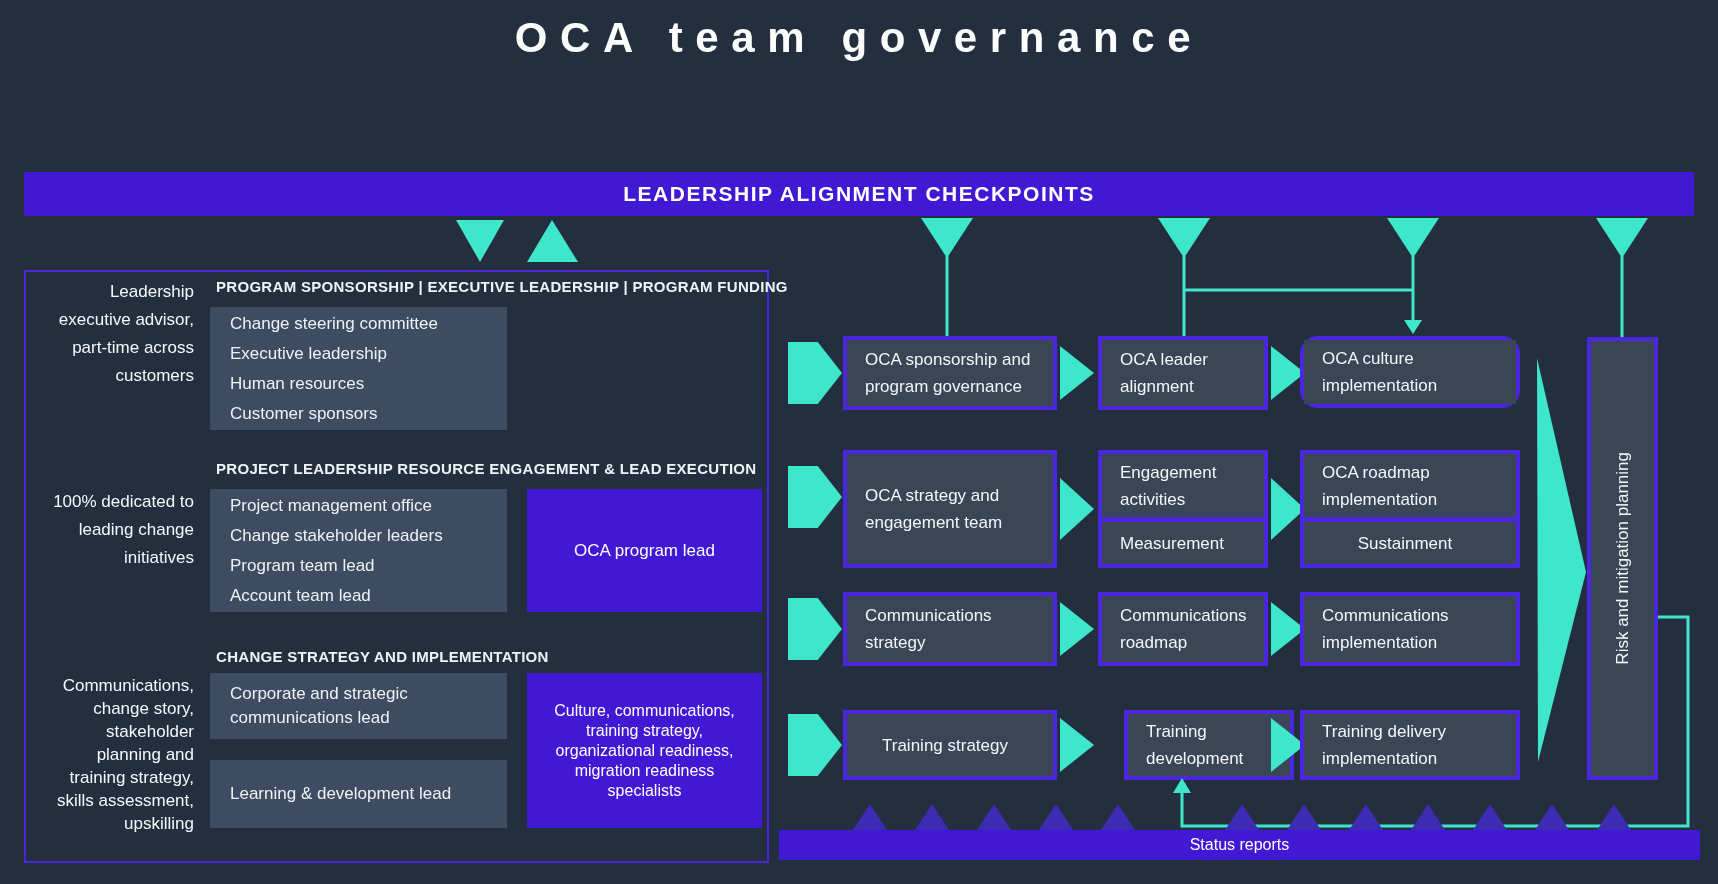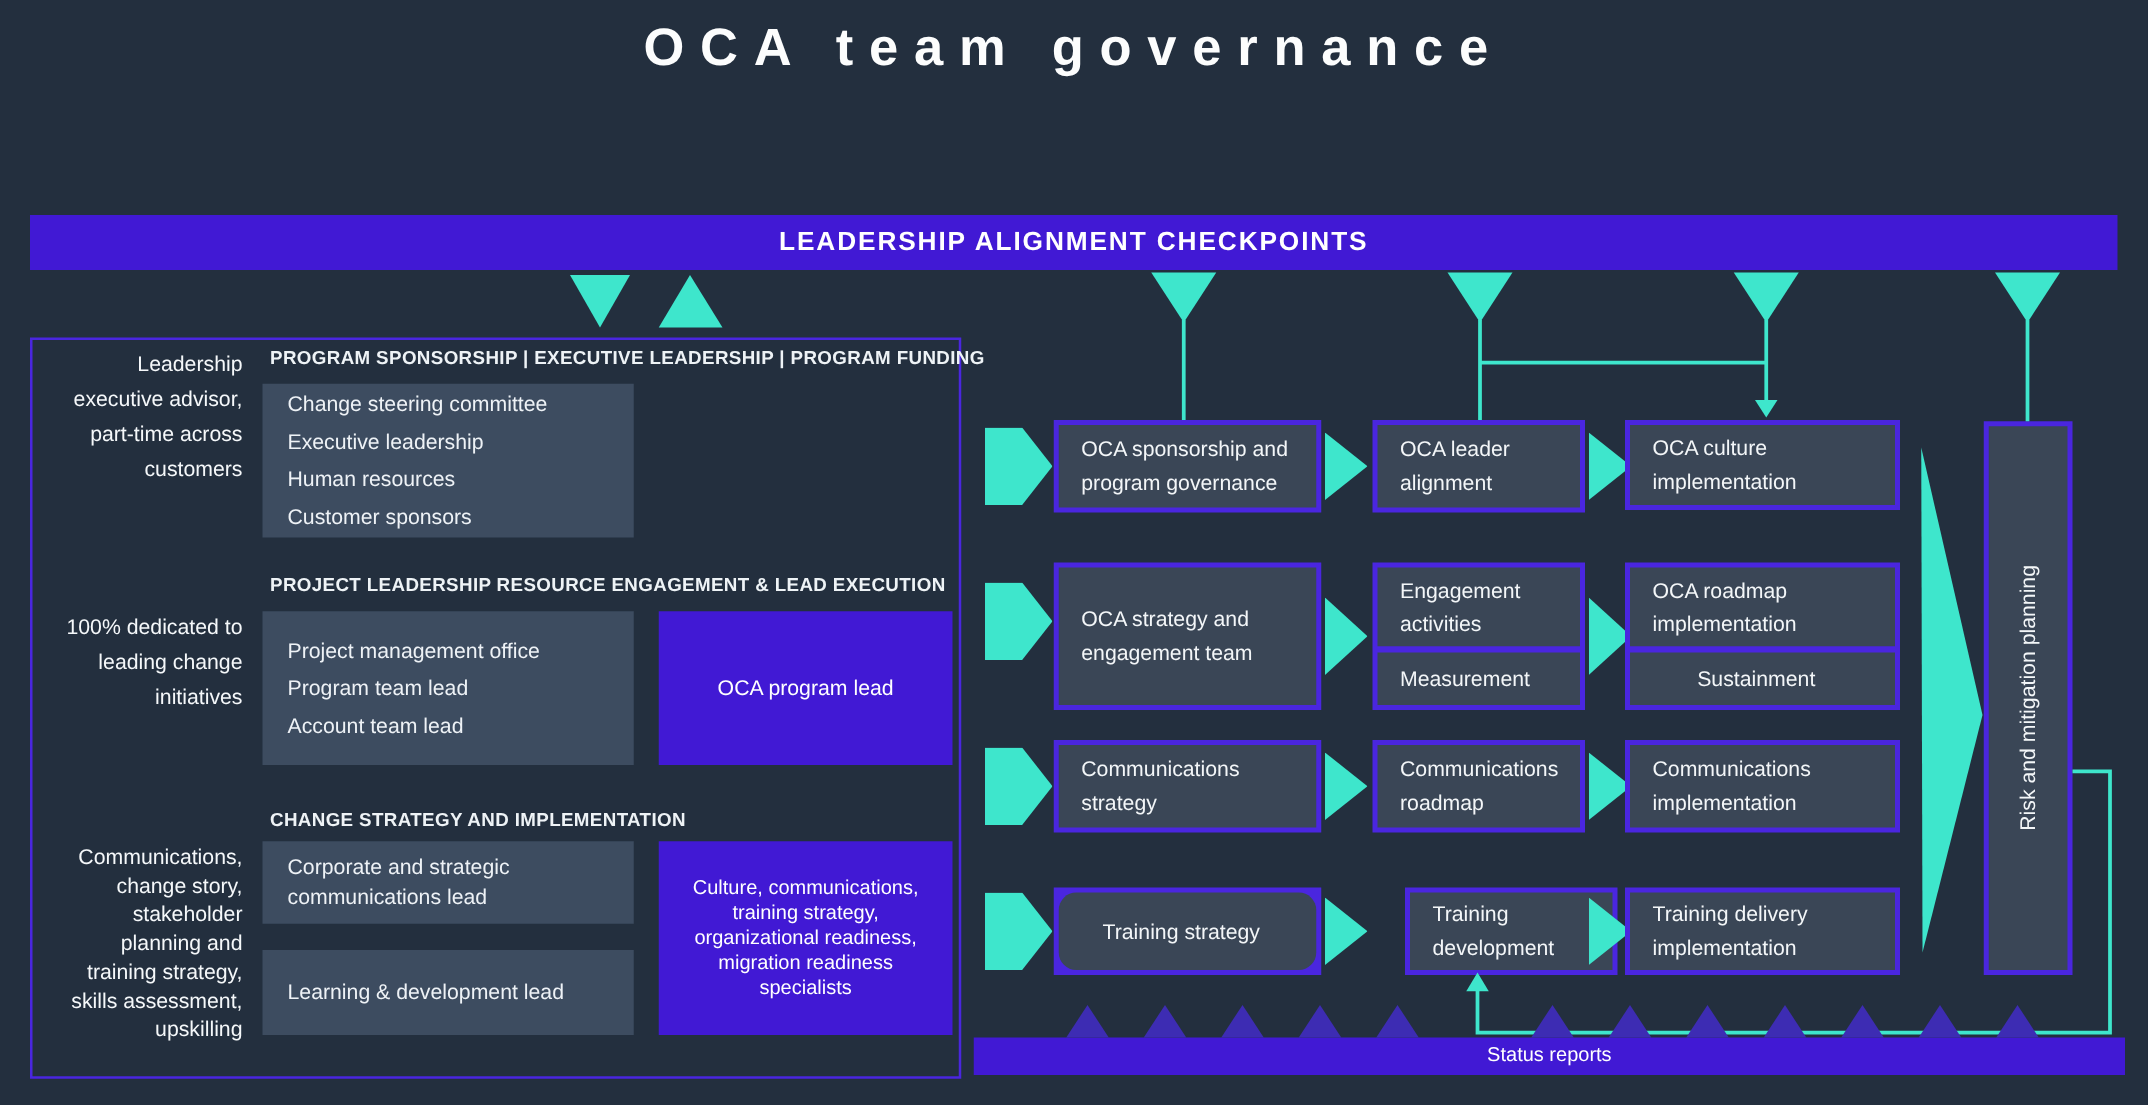--- a/index.html
+++ b/index.html
@@ -85,20 +85,21 @@
     <div class="li">Change steering committee</div>
     <div class="li">Executive leadership</div>
     <div class="li">Human resources</div>
     <div class="li">Customer sponsors</div>
   </div>
 
   <div class="abs leftlabel" style="left:38px; top:488px;">100% dedicated to leading change initiatives</div>
   <div class="abs sechdr" style="left:216px; top:460px;">PROJECT LEADERSHIP RESOURCE ENGAGEMENT &amp; LEAD EXECUTION</div>
   <div class="abs listbox" style="left:210px; top:489px; width:297px; height:123px;">
     <div class="li">Project management office</div>
+    <div class="li">Change stakeholder leaders</div>
     <div class="li">Program team lead</div>
     <div class="li">Account team lead</div>
   </div>
   <div class="abs pbox" style="left:527px; top:489px; width:235px; height:123px;">
     <span>OCA program lead</span>
   </div>
 
   <div class="abs leftlabel tight" style="left:38px; top:674px;">Communications, change story, stakeholder planning and training strategy, skills assessment, upskilling</div>
   <div class="abs sechdr" style="left:216px; top:648px;">CHANGE STRATEGY AND IMPLEMENTATION</div>
   <div class="abs listbox" style="left:210px; top:673px; width:297px; height:66px;">
@@ -113,21 +114,21 @@
 
   <div class="abs chevron" style="left:788px; top:342px; width:54px; height:62px;"></div>
   <div class="abs pcell" style="left:843px; top:336px; width:214px; height:74px;">
     <div class="inner">OCA  sponsorship and program governance</div>
   </div>
   <div class="abs tri-right" style="left:1060px; top:346px; width:34px; height:54px;"></div>
   <div class="abs pcell" style="left:1098px; top:336px; width:170px; height:74px;">
     <div class="inner">OCA leader alignment</div>
   </div>
   <div class="abs tri-right" style="left:1271px; top:346px; width:34px; height:54px;"></div>
-  <div class="abs pcell" style="left:1300px; top:336px; width:220px; height:72px;">
+  <div class="abs pcell" style="left:1300px; top:336px; width:220px; height:72px;border-radius:18px;">
     <div class="inner">OCA culture implementation</div>
   </div>
 
   <div class="abs chevron" style="left:788px; top:466px; width:54px; height:62px;"></div>
   <div class="abs pcell" style="left:843px; top:450px; width:214px; height:118px;">
     <div class="inner">OCA strategy and engagement team</div>
   </div>
   <div class="abs tri-right" style="left:1060px; top:478px; width:34px; height:62px;"></div>
   <div class="abs pcell" style="left:1098px; top:450px; width:170px; height:118px;">
     <div class="inner">Engagement activities</div>
@@ -147,21 +148,21 @@
   <div class="abs pcell" style="left:1098px; top:592px; width:170px; height:74px;">
     <div class="inner">Communications roadmap</div>
   </div>
   <div class="abs tri-right" style="left:1271px; top:602px; width:34px; height:54px;"></div>
   <div class="abs pcell" style="left:1300px; top:592px; width:220px; height:74px;">
     <div class="inner">Communications implementation</div>
   </div>
 
   <div class="abs chevron" style="left:788px; top:714px; width:54px; height:62px;"></div>
   <div class="abs pcell" style="left:843px; top:710px; width:214px; height:70px;">
-    <div class="inner" style="justify-content:center; padding-left:0;border-radius:14px;">Training strategy</div>
+    <div class="inner" style="justify-content:center; padding-left:0;">Training strategy</div>
   </div>
   <div class="abs tri-right" style="left:1060px; top:718px; width:34px; height:54px;"></div>
   <div class="abs pcell" style="left:1124px; top:710px; width:170px; height:70px;">
     <div class="inner">Training development</div>
   </div>
   <div class="abs tri-right" style="left:1271px; top:718px; width:34px; height:54px;"></div>
   <div class="abs pcell" style="left:1300px; top:710px; width:220px; height:70px;">
     <div class="inner">Training delivery implementation</div>
   </div>
 

